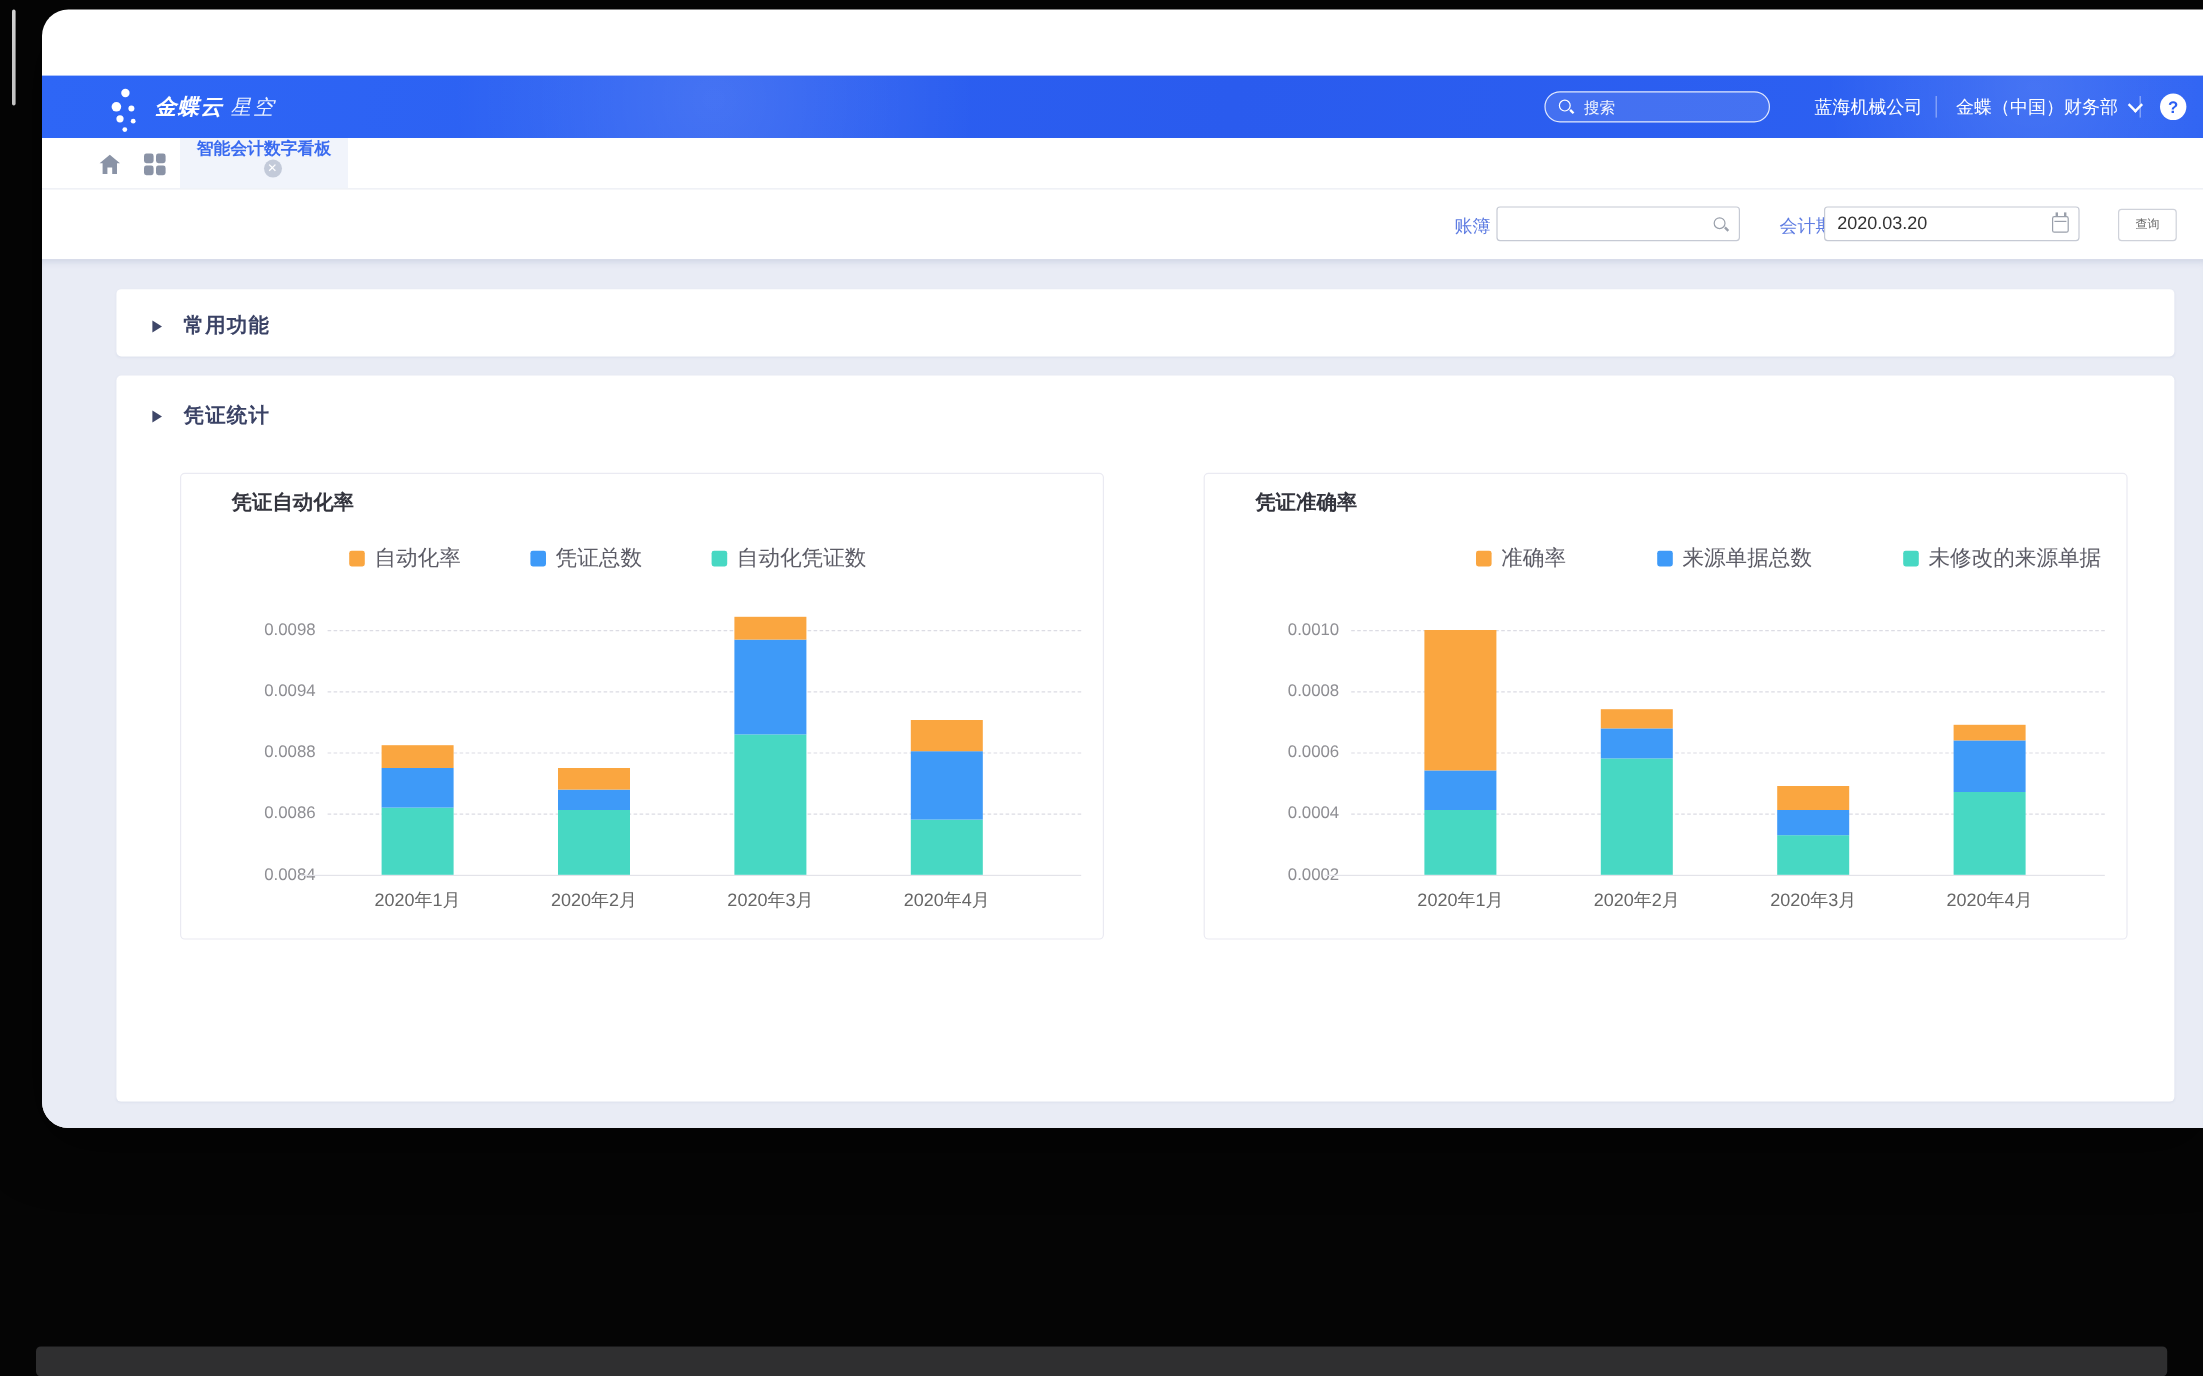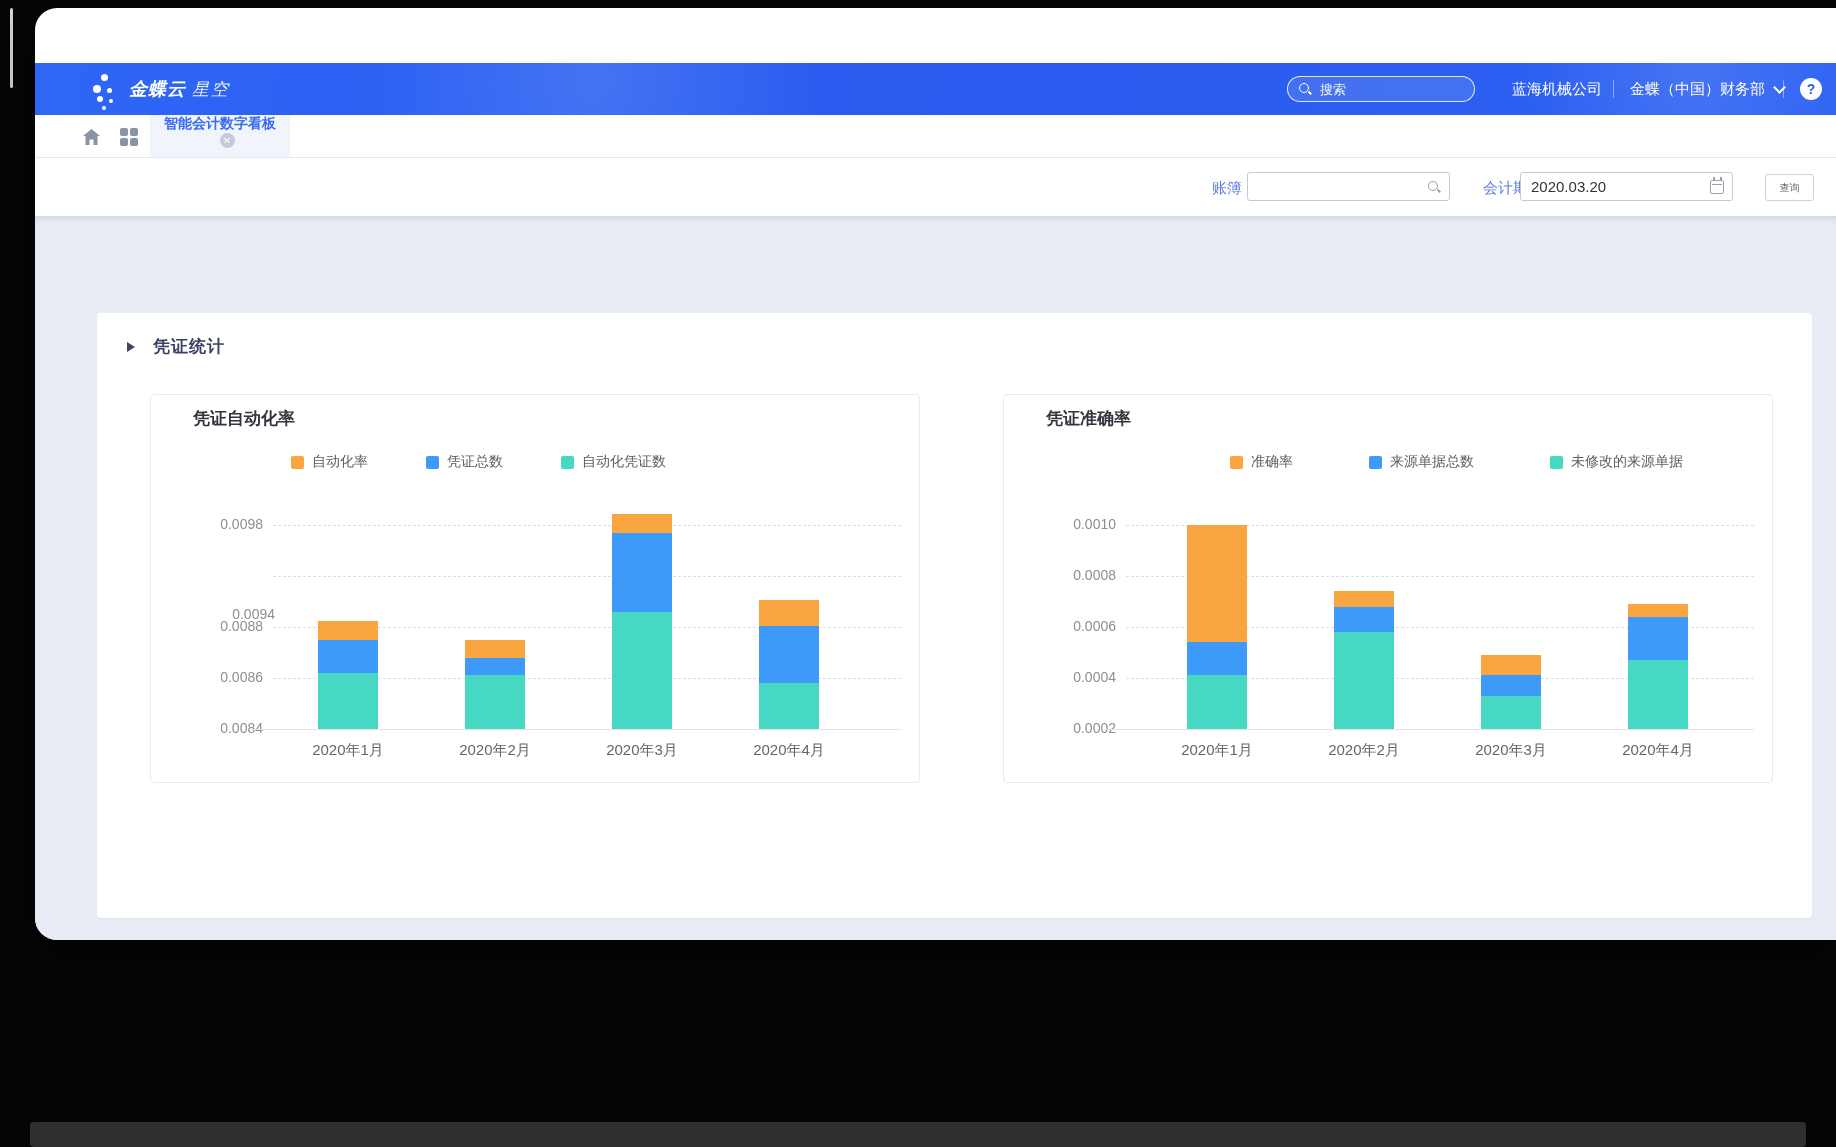--- a/index.html
+++ b/index.html
@@ -65,21 +65,21 @@
   .caret{width:0;height:0;border-left:8px solid #3e4668;border-top:5px solid transparent;border-bottom:5px solid transparent;margin-right:18px;}
   .sec-title{font-size:17px;font-weight:bold;color:#3a4265;letter-spacing:1px;}
 
   .chart-panel{position:absolute;top:81px;width:770px;height:389px;background:#fff;border:1px solid #eaeaf2;border-radius:4px;padding-left:24px;}
   .panel-left{left:53px;}
   .panel-right{left:906px;}
   .chart-title{position:absolute;left:42px;top:12px;font-size:17px;font-weight:bold;color:#33343d;}
   .legend-row{position:absolute;top:58px;display:flex;align-items:center;}
   .legend-item{display:flex;align-items:center;}
   .legend-sw{width:13px;height:13px;border-radius:2px;margin-right:8px;}
-  .legend-lb{font-size:14px;color:#5c5c66;}
+  .legend-lb{font-size:18px;color:#5c5c66;}
   .gridline{position:absolute;height:0;border-top:1px dashed #dcdce4;}
   .baseline{position:absolute;height:1px;background:#e3e3e9;}
   .ytick{position:absolute;width:100px;text-align:right;font-size:14px;color:#8e8e93;}
   .xtick{position:absolute;width:130px;text-align:center;font-size:15px;color:#666;}
   .barseg{position:absolute;}
 
   
   .mag{display:inline-block;position:relative;width:14px;height:14px;}
   .mag::before{content:"";position:absolute;left:1px;top:1px;width:8px;height:8px;border:1.6px solid currentColor;border-radius:50%;}
   .mag::after{content:"";position:absolute;left:10px;top:10px;width:4px;height:1.6px;background:currentColor;transform:rotate(45deg);}
@@ -158,20 +158,26 @@
       <span class="f-label" style="left:1448px;">会计期间</span>
       <div class="f-input" style="left:1485px;width:213px;">
         <input value="2020.03.20" style="">
         <span class="cal"></span>
       </div>
       <div class="btn-query">查询</div>
     </div>
 
     <div class="content">
 
+      <div class="card card-common">
+        <div class="sec-head" style="top:19px;">
+          <span class="caret"></span>
+          <span class="sec-title">常用功能</span>
+        </div>
+      </div>
 
       <div class="card card-stats">
         <div class="sec-head" style="top:22px;">
           <span class="caret"></span>
           <span class="sec-title">凭证统计</span>
         </div>
 
         <div class="chart-panel panel-left">
           <div class="chart-title">凭证自动化率</div>
         <div class="legend-row" style="left: 140px; gap: 58px;">
@@ -187,21 +193,21 @@
                 <span class="legend-sw" style="background: rgb(71, 216, 195);"></span>
                 <span class="legend-lb">自动化凭证数</span>
               </div>
             </div>
             <div class="ytick" style="left: 12px; top: 325px;">0.0084</div>
             <div class="gridline" style="left: 122px; top: 283px; width: 628px;"></div>
             <div class="ytick" style="left: 12px; top: 274px;">0.0086</div>
             <div class="gridline" style="left: 122px; top: 232px; width: 628px;"></div>
             <div class="ytick" style="left: 12px; top: 223px;">0.0088</div>
             <div class="gridline" style="left: 122px; top: 181px; width: 628px;"></div>
-            <div class="ytick" style="left: 24px; top: 172px; margin-top: 39px;">0.0094</div>
+            <div class="ytick" style="left: 12px; top: 172px;">0.0094</div>
             <div class="gridline" style="left: 122px; top: 130px; width: 628px;"></div>
             <div class="ytick" style="left: 12px; top: 121px;">0.0098</div>
             <div class="baseline" style="left: 100px; top: 334px; width: 650px;"></div>
             <div class="barseg" style="left: 167px; top: 277.9px; width: 60px; height: 56.1px; background: rgb(71, 216, 195);"></div>
             <div class="barseg" style="left: 167px; top: 244.75px; width: 60px; height: 33.15px; background: rgb(62, 154, 248);"></div>
             <div class="barseg" style="left: 167px; top: 226.05px; width: 60px; height: 18.7px; background: rgb(250, 166, 64);"></div>
             <div class="xtick" style="left: 132px; top: 346px;">2020年1月</div>
             <div class="barseg" style="left: 314px; top: 280.45px; width: 60px; height: 53.55px; background: rgb(71, 216, 195);"></div>
             <div class="barseg" style="left: 314px; top: 262.6px; width: 60px; height: 17.85px; background: rgb(62, 154, 248);"></div>
             <div class="barseg" style="left: 314px; top: 244.75px; width: 60px; height: 17.85px; background: rgb(250, 166, 64);"></div>

